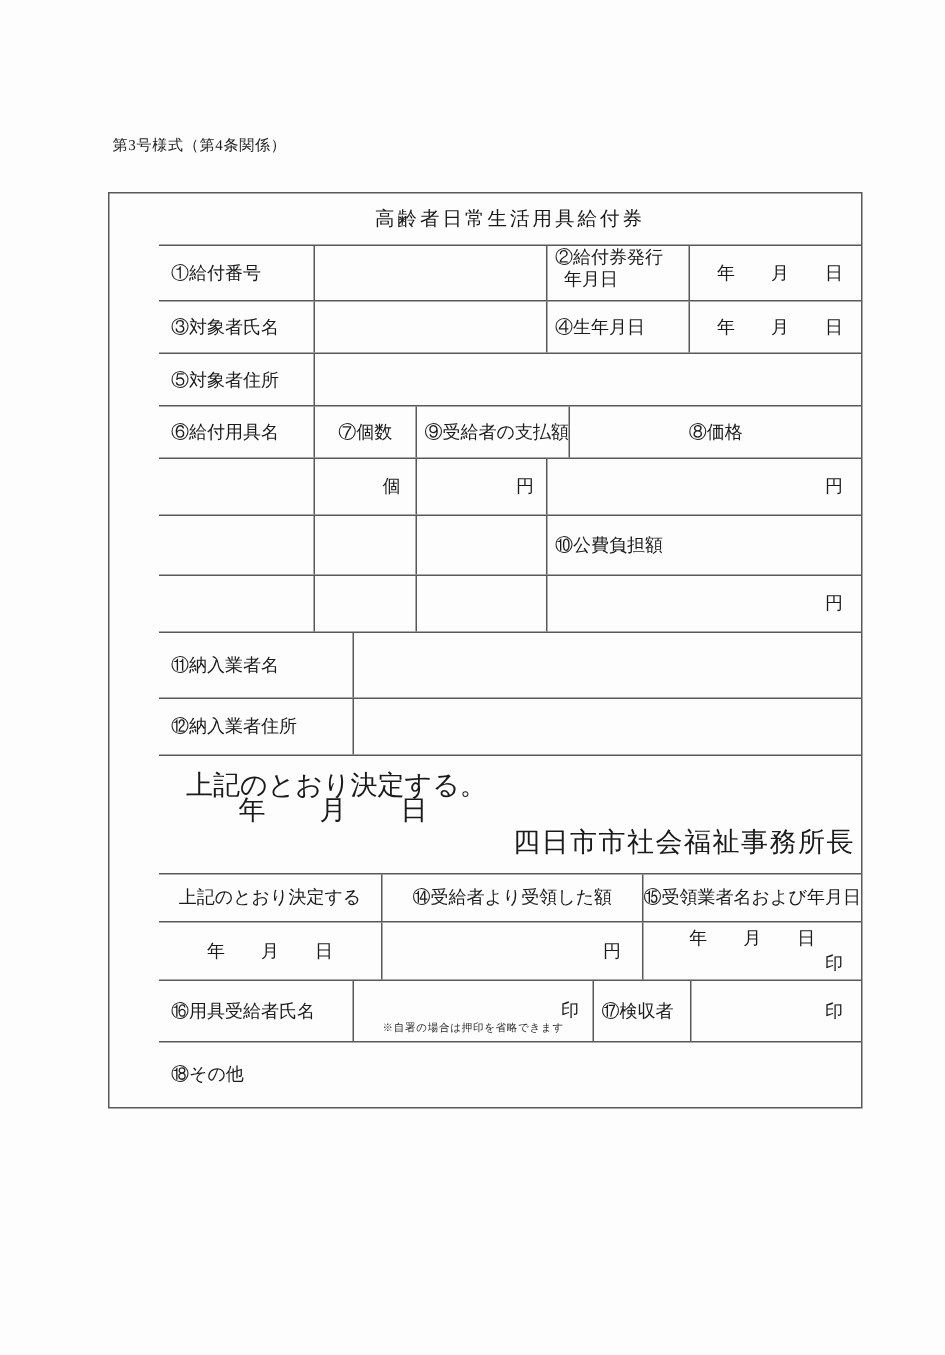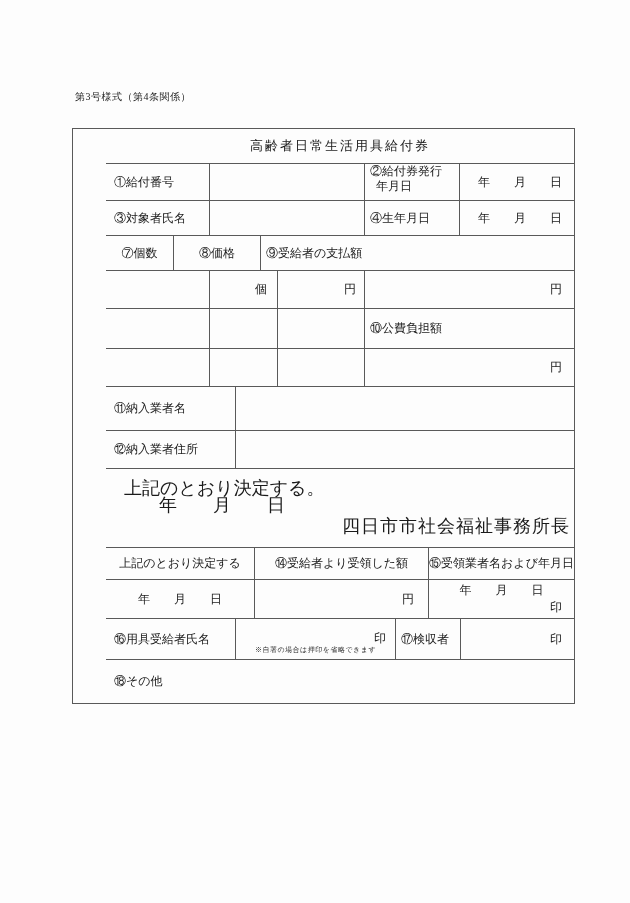--- a/index.html
+++ b/index.html
@@ -91,25 +91,30 @@
       <div class="c right pr12">年　　月　　日</div>
     </div>
 
     <div class="row" style="height:35px">
       <div class="c pl8" style="width:104px">③対象者氏名</div>
       <div class="c" style="width:155px"></div>
       <div class="c pl5" style="width:95px">④生年月日</div>
       <div class="c right pr12">年　　月　　日</div>
     </div>
 
+    <div class="row" style="height:35px">
+      <div class="c pl8" style="width:104px">⑤対象者住所</div>
+      <div class="c"></div>
+    </div>
 
     <div class="row" style="height:35px">
+      <div class="c pl8" style="width:104px">⑥給付用具名</div>
       <div class="c center" style="width:68px">⑦個数</div>
+      <div class="c pl5">⑨受給者の支払額</div>
       <div class="c center" style="width:87px">⑧価格</div>
-      <div class="c pl5">⑨受給者の支払額</div>
     </div>
 
     <div class="row" style="height:38px">
       <div class="c" style="width:104px"></div>
       <div class="c right pr10" style="width:68px">個</div>
       <div class="c right pr8" style="width:87px">円</div>
       <div class="c right pr12">円</div>
     </div>
 
     <div class="row" style="height:40px">

